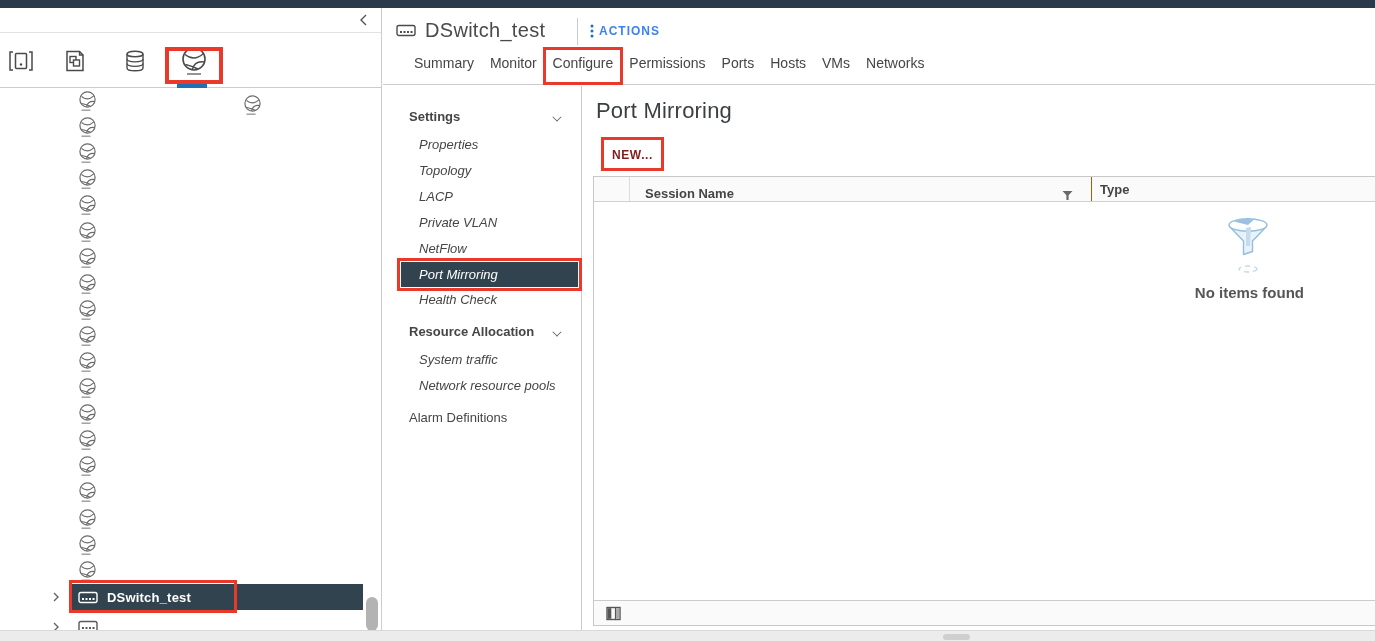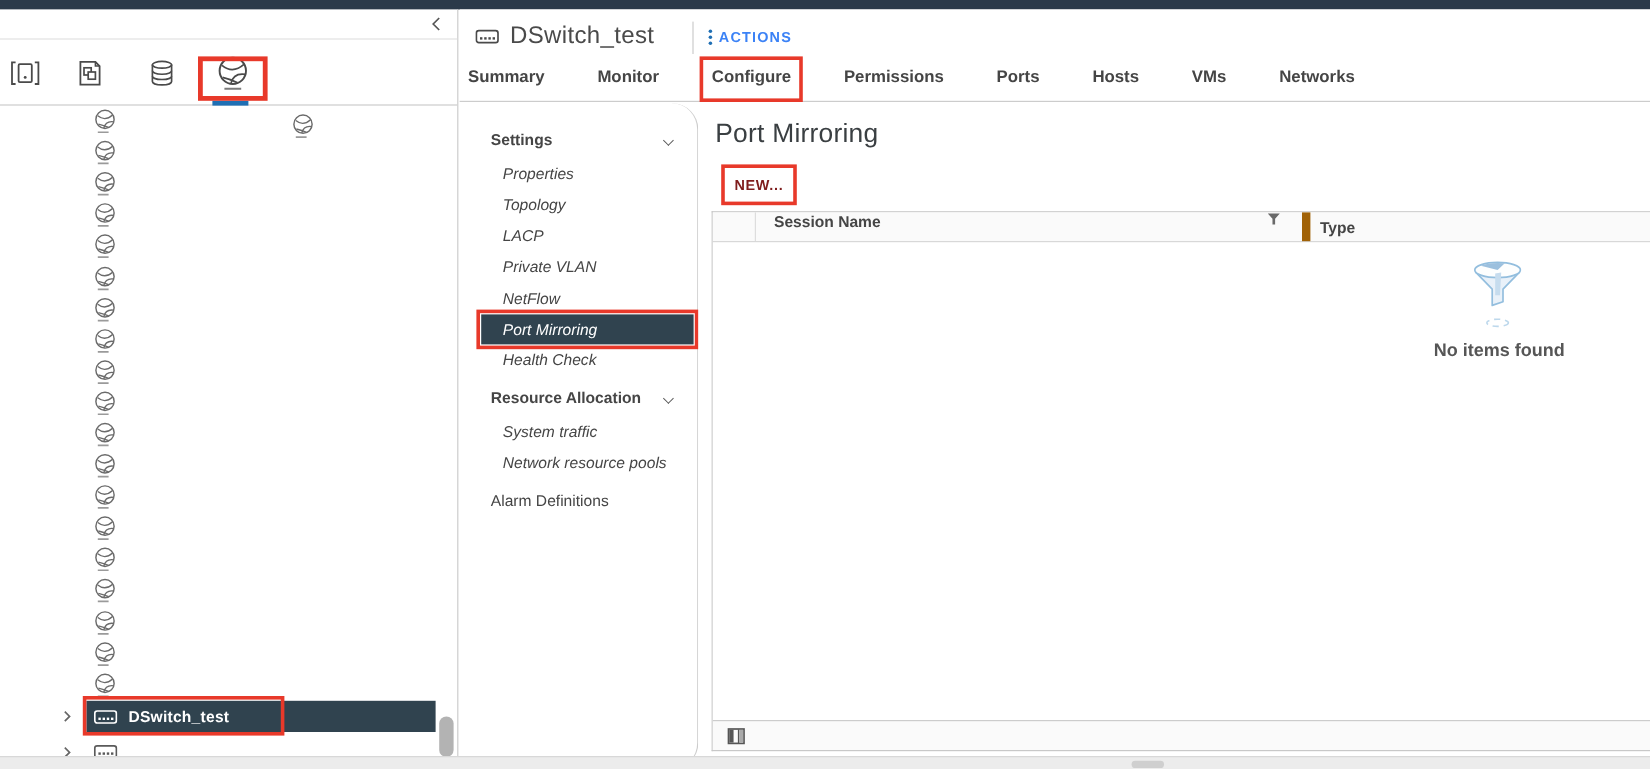--- a/index.html
+++ b/index.html
@@ -35,42 +35,42 @@
   .v-scroll-thumb { position:absolute; left:366px; top:589px; width:12px; height:34px; background:#b3b3b3; border-radius:6px; cursor:pointer; }
 
   
   .main { position:absolute; left:383px; top:8px; width:992px; height:633px; background:#fff; }
   .main-header { position:absolute; left:0; top:0; right:0; height:77px; background:#fff; border-bottom:1px solid #ccc; }
   .title-icon { position:absolute; left:13px; top:15px; }
   .page-title { position:absolute; left:42px; top:11px; font-size:20px; color:#4a4a4a; letter-spacing:0.3px; }
   .title-divider { position:absolute; left:194px; top:10px; width:1px; height:27px; background:#ccc; }
   .actions-btn { position:absolute; left:207px; top:16px; display:flex; align-items:center; gap:5px; color:#3b82f6; cursor:pointer; }
   .actions-label { font-size:12px; font-weight:bold; letter-spacing:1px; }
-  .tab-bar { position:absolute; left:7px; top:47px; display:flex; gap:44px; font-size:14px; color:#454545;font-weight:bold; }
+  .tab-bar { position:absolute; left:31px; top:47px; display:flex; gap:16px; font-size:14px; color:#454545; }
   .tab { position:relative; padding-bottom:9px; cursor:pointer; white-space:nowrap; }
   .tab.active::after { content:''; position:absolute; left:-10px; right:-10px; top:-8px; bottom:-5px; border:3px solid #e8392a; }
 
-  .subnav { position:absolute; left:0; top:78px; width:199px; bottom:0; border-right:1px solid #ccc; padding-top:16px; font-size:13px; background:#fff;border-radius:22px; }
+  .subnav { position:absolute; left:0; top:78px; width:199px; bottom:0; border-right:1px solid #ccc; padding-top:16px; font-size:13px; background:#fff; }
   .subnav-section { margin-bottom:4px; }
   .subnav-header { position:relative; height:30px; line-height:30px; padding-left:26px; font-weight:bold; color:#454545; cursor:pointer; }
   .subnav-header.plain { font-weight:normal; }
   .chev { position:absolute; left:170px; top:11px; width:8px; height:8px; border-right:1.6px solid #555; border-bottom:1.6px solid #555; transform:rotate(45deg) scale(0.8); }
   .subnav-item { height:26px; line-height:26px; padding-left:36px; cursor:pointer; color:#454545;font-style:italic; }
   .subnav-item.selected { position:relative; margin-left:18px; margin-right:3px; padding-left:18px; height:25px; line-height:25px; background:#30434f; color:#fff; }
   .subnav-item.selected::after { content:''; position:absolute; inset:-4px; border:3px solid #e8392a; }
 
   .content { position:absolute; left:199px; top:78px; right:0; bottom:0; background:#fff; }
   .content-heading { position:absolute; left:14px; top:12px; font-size:22px; font-weight:400; color:#3a3f42; letter-spacing:0.2px; }
   .new-box { position:absolute; left:19px; top:51px; border:3px solid #e8392a; background:#fff; padding:5px 8px 5px 8px; cursor:pointer; }
   .new-label { color:#7f1d1d; font-size:12px; font-weight:bold; letter-spacing:0.6px; white-space:nowrap; }
 
   .grid { position:absolute; left:11px; right:-1px; top:90px; height:450px; border:1px solid #c8c8c8; border-right:none; background:#fff; }
   .grid-head { height:25px; background:#fafafa; border-bottom:1px solid #d0d0d0; display:flex; align-items:stretch; font-size:13px; font-weight:bold; color:#454545; }
   .gh-c0 { width:36px; border-right:1px solid #ddd; }
-  .gh-c1 { width:462px; display:flex; align-items:flex-start; padding-left:15px; border-right:7px solid #a16207; }
+  .gh-c1 { width:462px; display:flex; align-items:flex-end; padding-left:15px; border-right:1px solid #a16207; }
   .gh-c1 .funnel-sm { margin-left:auto; margin-right:18px; cursor:pointer; }
   .gh-c2 { flex:1; display:flex; align-items:center; padding-left:8px; }
   .grid-body { position:relative; height:398px; background:#fff; }
   .empty-state { position:absolute; left:598px; top:14px; width:112px; text-align:right;font-weight:bold; }
   .empty-text { margin-top:8px; font-size:15px; color:#565656; white-space:nowrap; }
   .grid-foot { height:25px; background:#fafafa; border-top:1px solid #ccc; display:flex; align-items:center; padding-left:12px; }
 
   .bottom-strip { position:absolute; left:0; right:0; bottom:0; height:11px; background:#ececec; border-top:1px solid #d8d8d8; z-index:5; }
   .h-scroll-thumb { position:absolute; left:943px; top:3px; width:27px; height:6px; background:#cfcfcf; border-radius:3px; cursor:pointer; }
 

